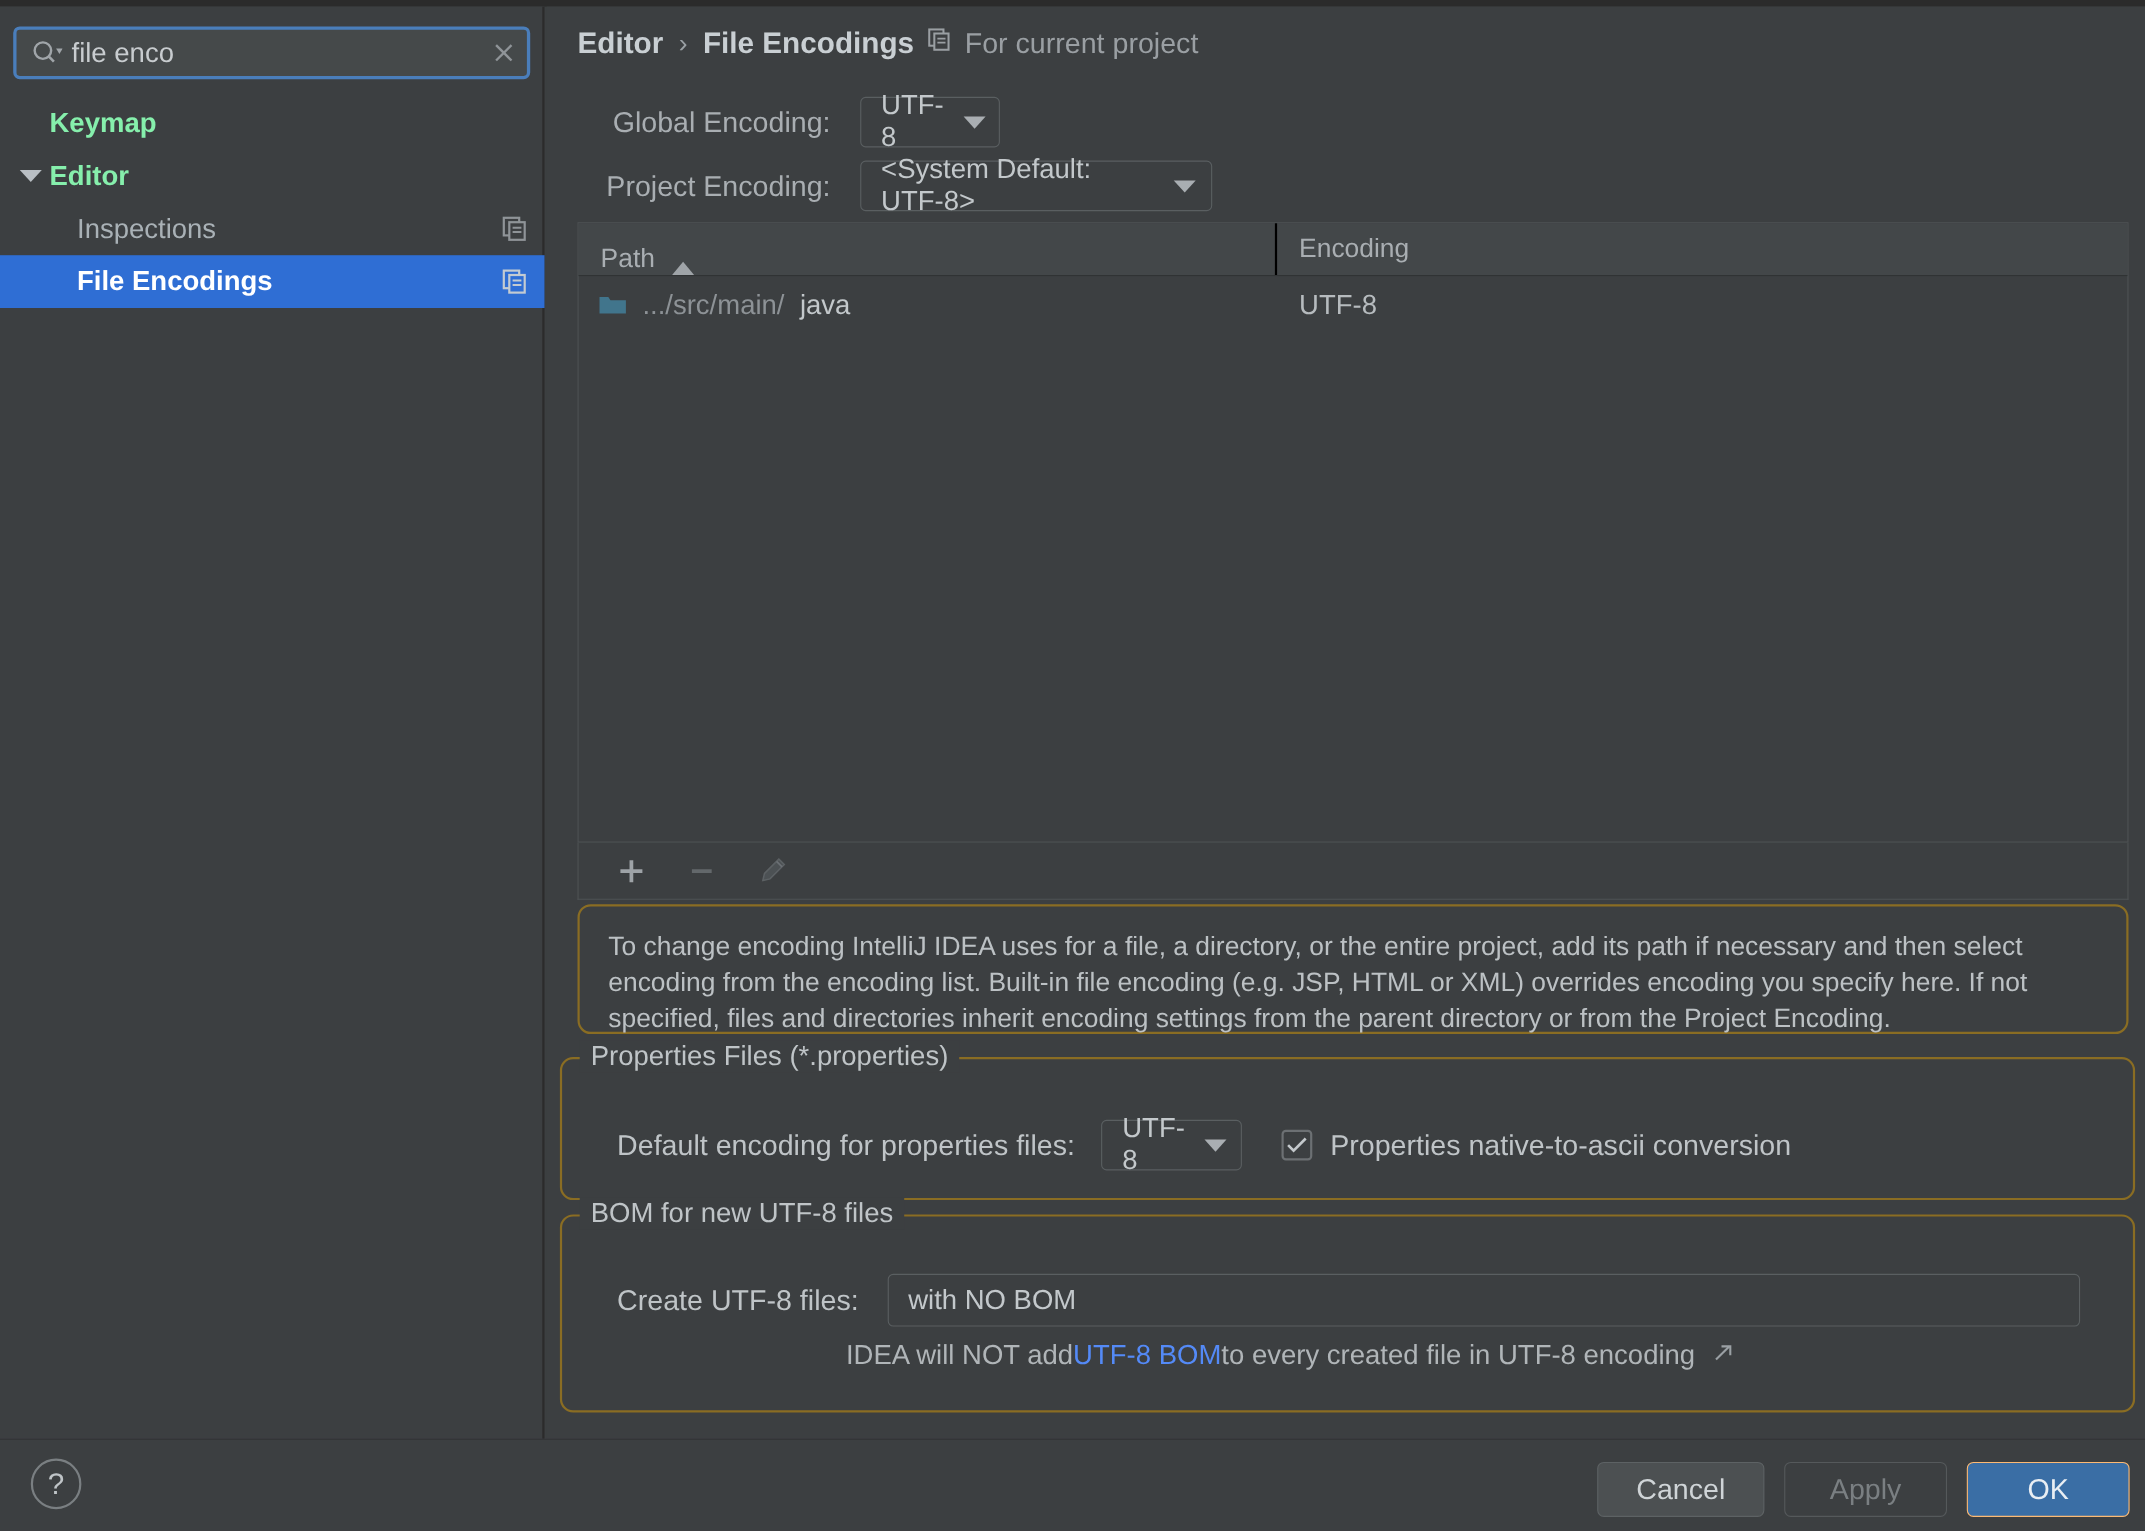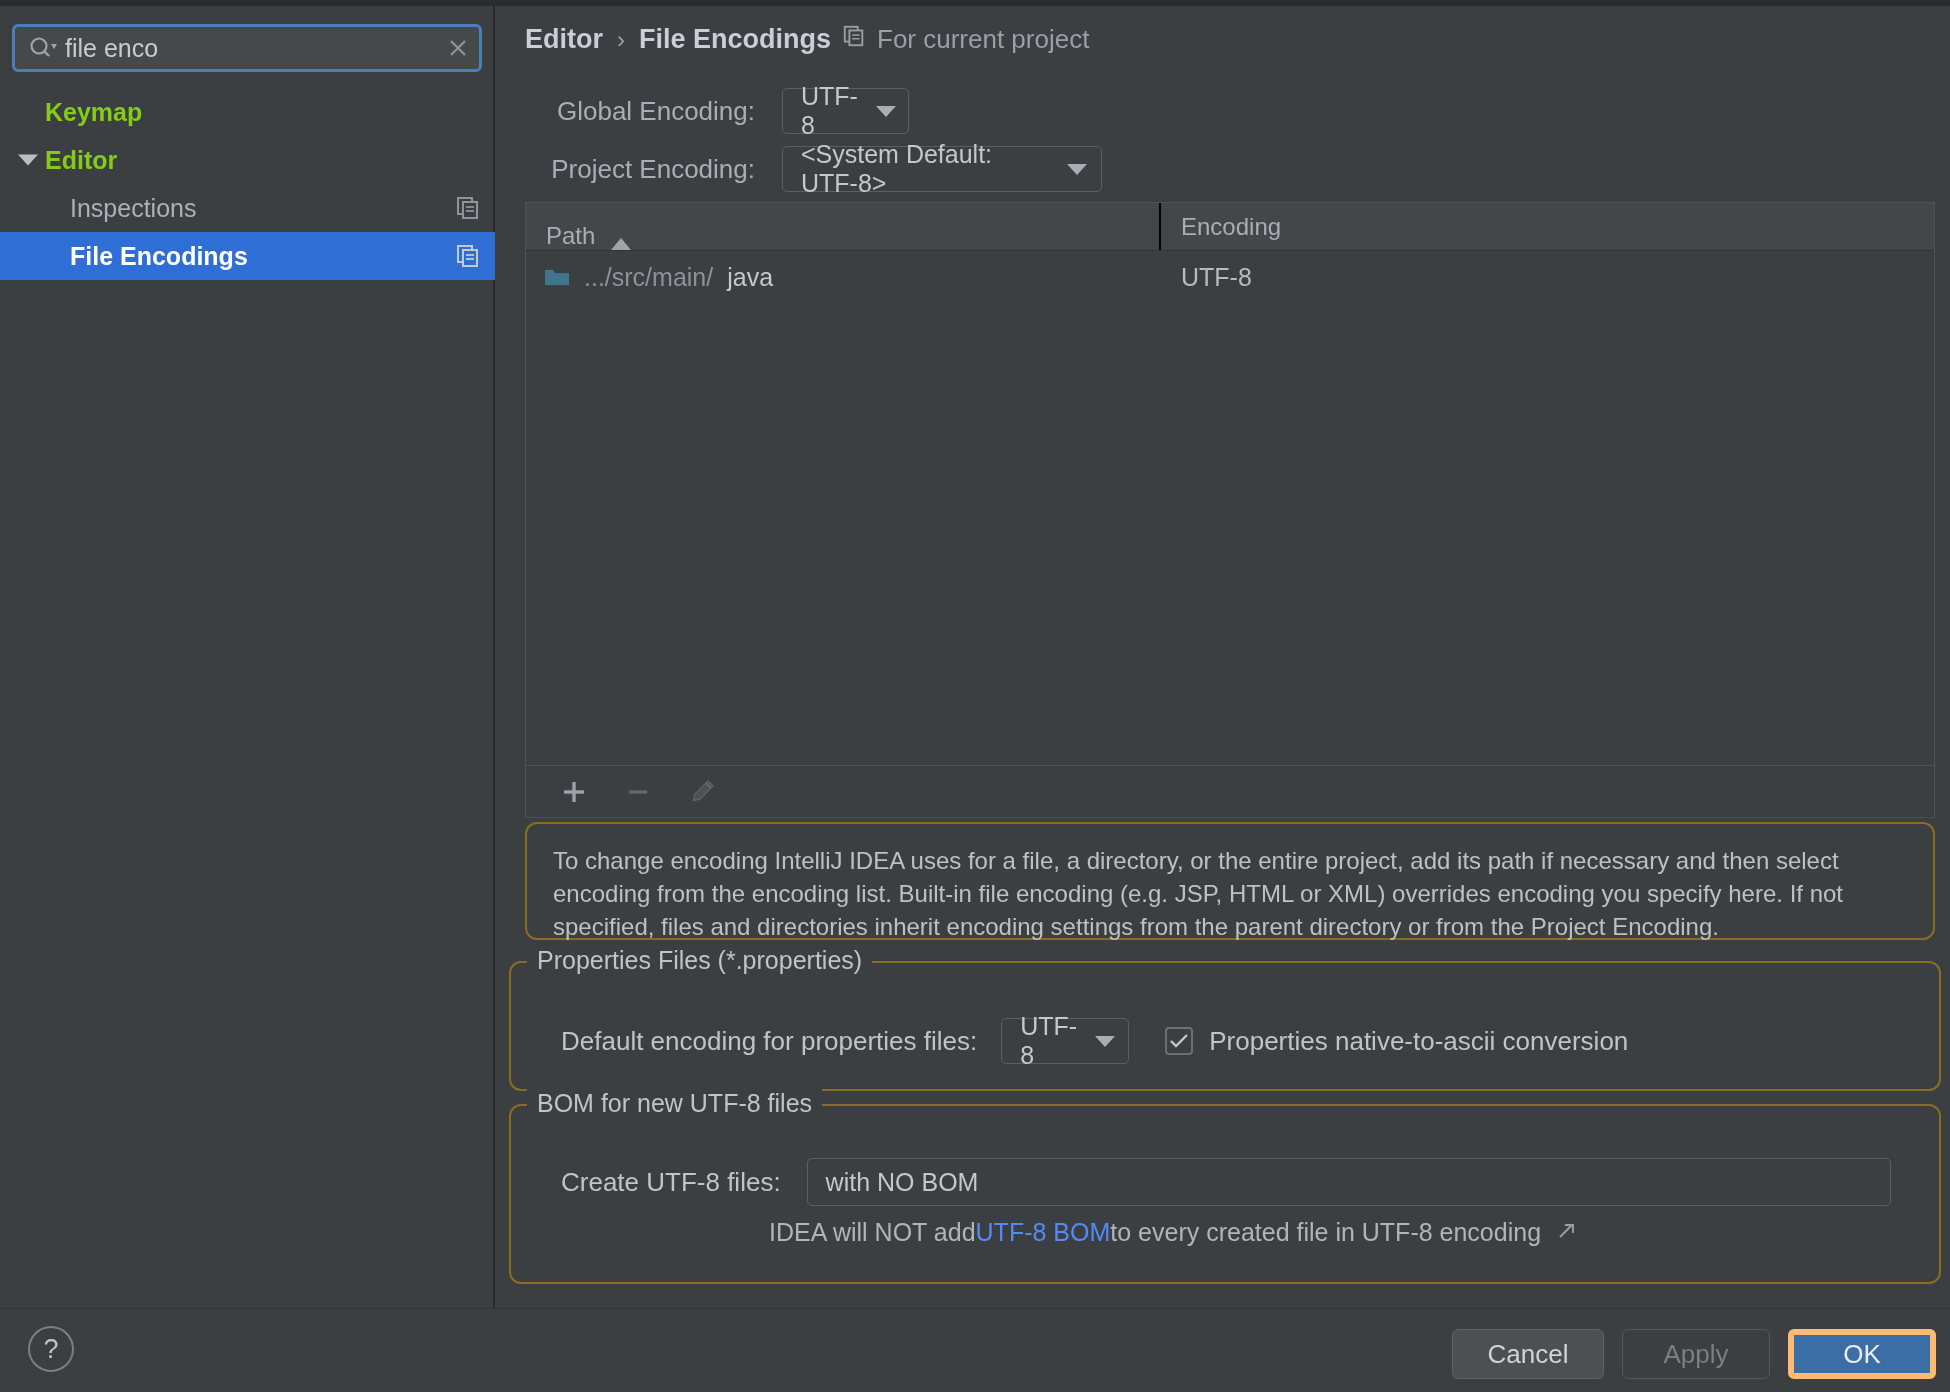--- a/index.html
+++ b/index.html
@@ -62,21 +62,21 @@
   .tree-row {
     position: relative;
     height: 48px;
     display: flex; align-items: center;
     color: #a9b1b6;
     font-size: 25px;
     padding-right: 14px;
   }
   .tree-row.level0 { padding-left: 45px; }
   .tree-row.level1 { padding-left: 70px; }
-  .tree-row.bold { font-weight: bold; color: #84cc16; justify-content: center; }
+  .tree-row.bold { font-weight: bold; color: #86efac; justify-content: center; }
   .tree-row.selected { background: #2f6ed4; color: #ffffff; font-weight: bold; }
   .tree-row .arrow {
     position: absolute; left: 18px; top: 50%; transform: translateY(-50%);
     width: 0; height: 0;
     border-left: 10px solid transparent;
     border-right: 10px solid transparent;
     border-top: 11px solid #b9bfc4;
   }
   .tree-row .label { flex: 1 1 auto; }
   .tree-row .copy-ic { flex: none; width: 26px; height: 26px; }
@@ -225,21 +225,21 @@
     display: flex; align-items: center; justify-content: center;
   }
   .btn {
     position: absolute; top: 20px;
     height: 50px; border-radius: 6px;
     display: flex; align-items: center; justify-content: center;
     font-size: 26px;
   }
   .btn.cancel { left: 1452px; width: 152px; background: #4c5052; border: 1px solid #5d6264; color: #cfd4d7; }
   .btn.apply  { left: 1622px; width: 148px; background: #3c3f41; border: 1px solid #55595b; color: #7a7f82; }
-  .btn.ok     { left: 1788px; width: 148px; background: #3a6ea5; border: 6px solid #fdba74; color: #e9eef3; }
+  .btn.ok     { left: 1788px; width: 148px; background: #3a6ea5; border: 1px solid #fdba74; color: #e9eef3; }
 </style>
 </head>
 <body>
 
 <div id="root">
 
   <div class="top-bar"></div>
 
   <div class="sidebar">
 

